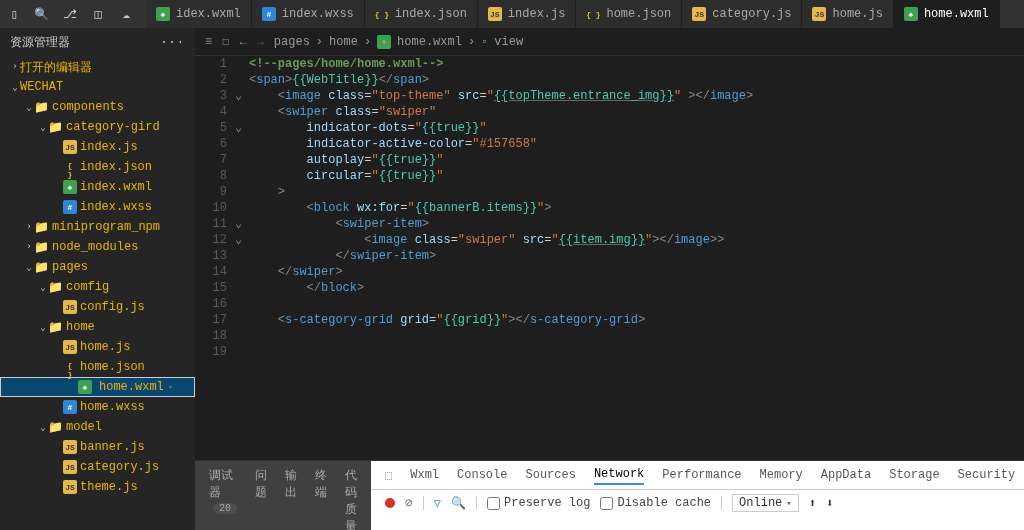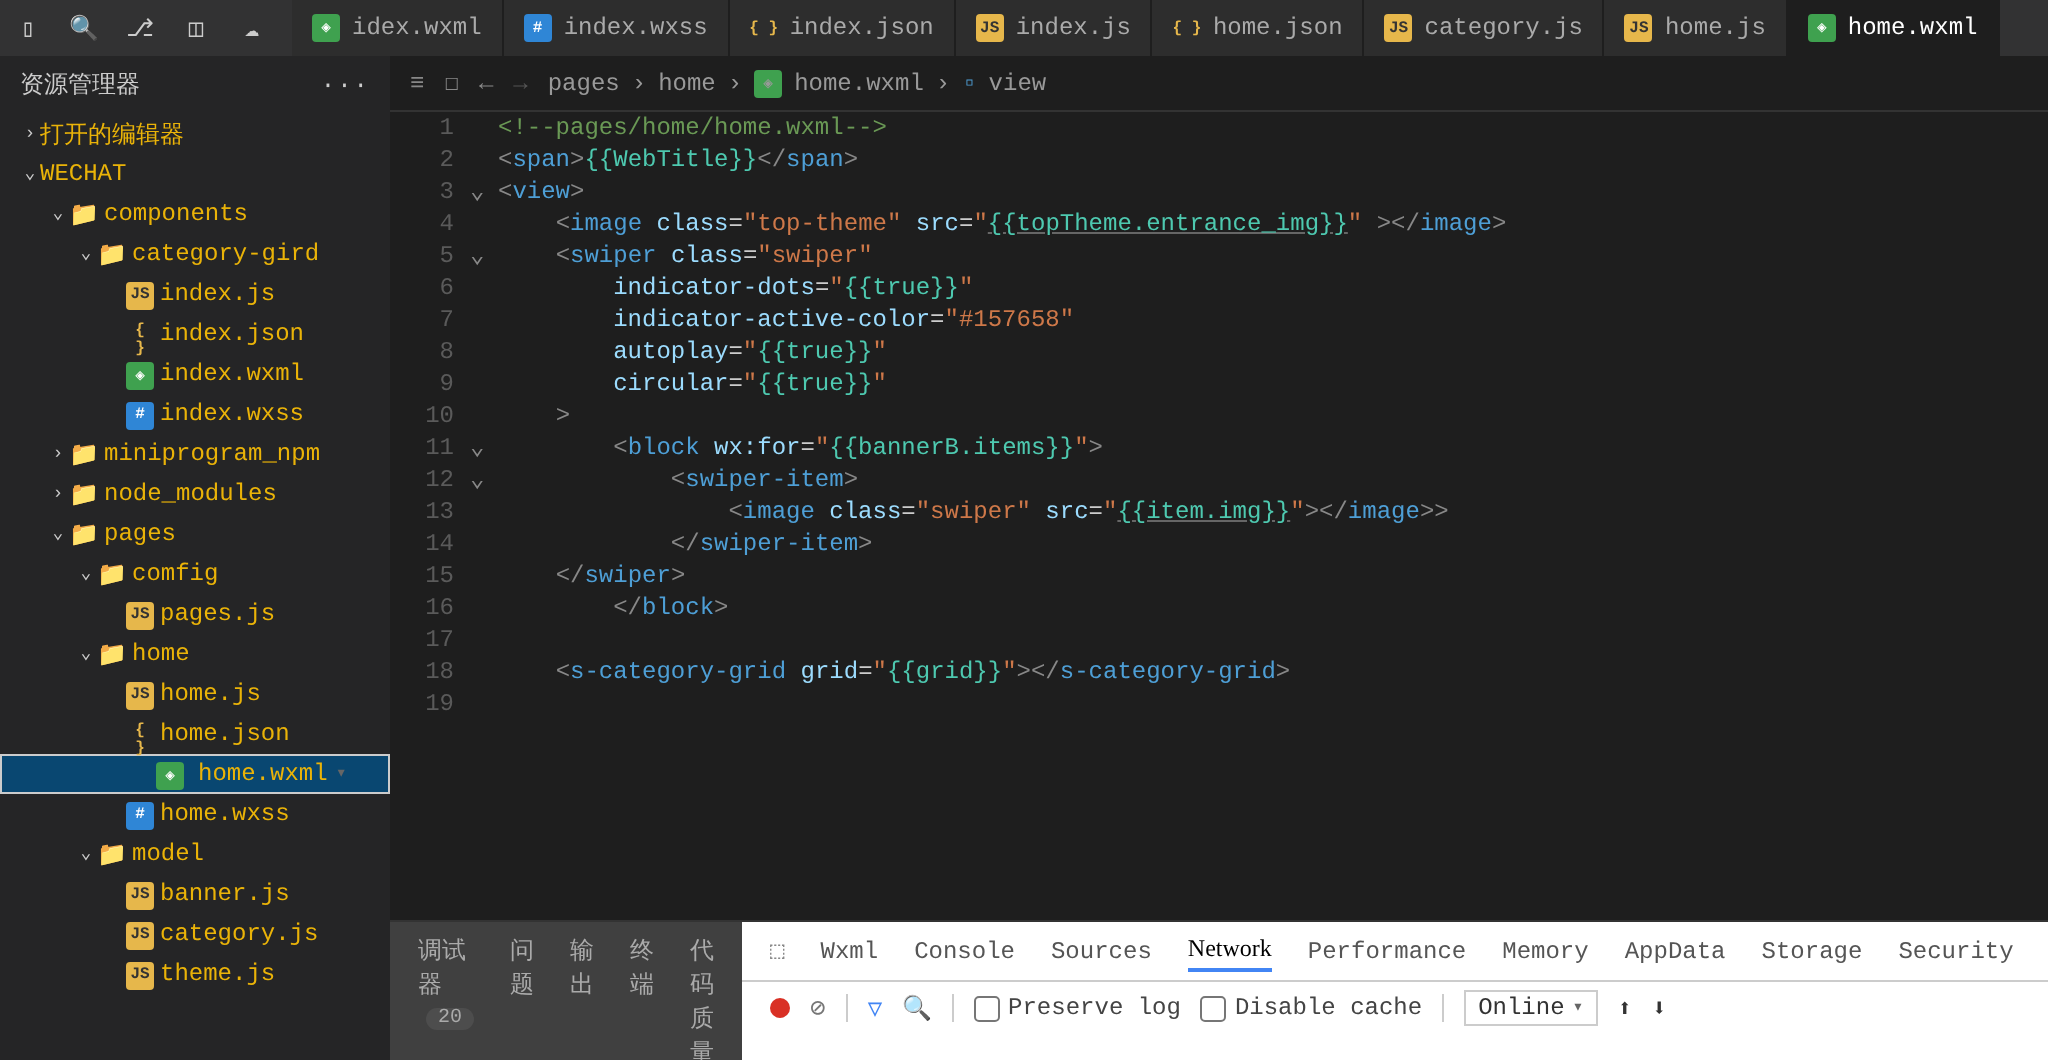--- a/index.html
+++ b/index.html
@@ -30,36 +30,36 @@
 .editor { flex: 1; display: flex; flex-direction: column; background: #1e1e1e; overflow: hidden; }
 .ed-top { height: 28px; display: flex; align-items: center; gap: 10px; padding: 0 10px; background: #1e1e1e; border-bottom: 1px solid #333; }
 .ed-ico { color: #888; font-size: 12px; }
 .crumb { color: #999; display: flex; align-items: center; gap: 6px; }
 .crumb span { color: #999; }
 .code { flex: 1; display: flex; overflow: auto; background: #1e1e1e; }
 .gutter { width: 40px; text-align: right; padding-right: 8px; color: #5a5a5a; line-height: 16px; font-size: 11px; }
 .fold { width: 14px; color: #888; line-height: 16px; font-size: 9px; }
 .code-body { flex: 1; line-height: 16px; font-size: 12px; }
 .ln { height: 16px; white-space: pre; }
-.c-cmt { color: #6a9955; }
+.c-cmt { color: #6a9955; font-weight: bold; }
 .c-tag { color: #4e9fd6; }
 .c-pun { color: #888; }
 .c-attr { color: #9cdcfe; }
 .c-str { color: #ce7849; }
 .c-bind { color: #4ec9b0; }
 .c-underline{ text-decoration: underline; text-decoration-color: #666;}
 .sel-line { background: #264f78; display: inline-block; }
 .panel { height: 70px; background: #404040; border-top: 1px solid #333; display: flex; }
 .panel-tabs { display: flex; gap: 18px; padding: 6px 14px 0; font-size: 12px; }
 .ptab { color: #aaa; padding-bottom: 4px; cursor: default; }
 .ptab .badge { background: #4d4d4d; border-radius: 8px; padding: 0 6px; margin-left: 4px; font-size: 10px; }
 .devtools { flex: 1; background: #fff; color: #333; display: flex; flex-direction: column; }
 .dt-tabs { display: flex; gap: 18px; padding: 4px 14px; font-size: 12px; border-bottom: 1px solid #ccc; align-items: center; }
 .dt-tab { color: #555; padding: 2px 0; }
-.dt-tab.active { color: #000; border-bottom: 2px solid #4285f4; font-family: Liberation Serif, serif; }
+.dt-tab.active { color: #000; border-bottom: 2px solid #4285f4; }
 .dt-bar { display: flex; align-items: center; gap: 10px; padding: 4px 14px; font-size: 12px; }
 .rec { width: 10px; height: 10px; background: #d93025; border-radius: 50%; }
 .ban { color: #777; font-size: 13px; }
 .sep { width: 1px; height: 14px; background: #ccc; }
 .chk { display: flex; align-items: center; gap: 4px; color: #444; }
 .sel { border: 1px solid #ccc; padding: 1px 6px; display: flex; align-items: center; gap: 4px; }
 .sel::after { content: "▾"; font-size: 9px; color: #666; }
 </style>
 </head>
 <body>
@@ -181,21 +181,21 @@
           <div class="row">
             <span class="indent" style="width:38px"></span>
             <span class="chev">⌄</span>
             <span class="fico folder-ico">📁</span>
             <span class="lbl">comfig</span>
           </div>
           <div class="row">
             <span class="indent" style="width:52px"></span>
             <span class="chev"></span>
             <span class="fico"><span class="tab-ico ico-js">JS</span></span>
-            <span class="lbl">pages.js</span>
+            <span class="lbl">config.js</span>
           </div>
           <div class="row">
             <span class="indent" style="width:38px"></span>
             <span class="chev">⌄</span>
             <span class="fico folder-ico">📁</span>
             <span class="lbl">home</span>
           </div>
           <div class="row">
             <span class="indent" style="width:52px"></span>
             <span class="chev"></span>
@@ -304,21 +304,20 @@
             <div class="ln"></div>
             <div class="ln"></div>
             <div class="ln"></div>
             <div class="ln"></div>
             <div class="ln"></div>
             <div class="ln"></div>
           </div>
         <div class="code-body" id="codebody">
             <div class="ln"><span class="c-cmt">&lt;!--pages/home/home.wxml--&gt;</span></div>
             <div class="ln"><span class="c-pun">&lt;</span><span class="c-tag">span</span><span class="c-pun">&gt;</span><span class="c-bind">{{WebTitle}}</span><span class="c-pun">&lt;/</span><span class="c-tag">span</span><span class="c-pun">&gt;</span></div>
-            <div class="ln"><span class="c-pun">&lt;</span><span class="c-tag">view</span><span class="c-pun">&gt;</span></div>
             <div class="ln">    <span class="c-pun">&lt;</span><span class="c-tag">image</span> <span class="c-attr">class</span>=<span class="c-str">"top-theme"</span> <span class="c-attr">src</span>=<span class="c-str">"</span><span class="c-bind c-underline">{{topTheme.entrance_img}}</span><span class="c-str">"</span> <span class="c-pun">&gt;&lt;/</span><span class="c-tag">image</span><span class="c-pun">&gt;</span></div>
             <div class="ln">    <span class="c-pun">&lt;</span><span class="c-tag">swiper</span> <span class="c-attr">class</span>=<span class="c-str">"swiper"</span></div>
             <div class="ln">        <span class="c-attr">indicator-dots</span>=<span class="c-str">"</span><span class="c-bind">{{true}}</span><span class="c-str">"</span></div>
             <div class="ln">        <span class="c-attr">indicator-active-color</span>=<span class="c-str">"#157658"</span></div>
             <div class="ln">        <span class="c-attr">autoplay</span>=<span class="c-str">"</span><span class="c-bind">{{true}}</span><span class="c-str">"</span></div>
             <div class="ln">        <span class="c-attr">circular</span>=<span class="c-str">"</span><span class="c-bind">{{true}}</span><span class="c-str">"</span></div>
             <div class="ln">    <span class="c-pun">&gt;</span></div>
             <div class="ln">        <span class="c-pun">&lt;</span><span class="c-tag">block</span> <span class="c-attr">wx:for</span>=<span class="c-str">"</span><span class="c-bind">{{bannerB.items}}</span><span class="c-str">"</span><span class="c-pun">&gt;</span></div>
             <div class="ln">            <span class="c-pun">&lt;</span><span class="c-tag">swiper-item</span><span class="c-pun">&gt;</span></div>
             <div class="ln">                <span class="c-pun">&lt;</span><span class="c-tag">image</span> <span class="c-attr">class</span>=<span class="c-str">"swiper"</span> <span class="c-attr">src</span>=<span class="c-str">"</span><span class="c-bind c-underline">{{item.img}}</span><span class="c-str">"</span><span class="c-pun">&gt;&lt;/</span><span class="c-tag">image</span><span class="c-pun">&gt;&gt;</span></div>

